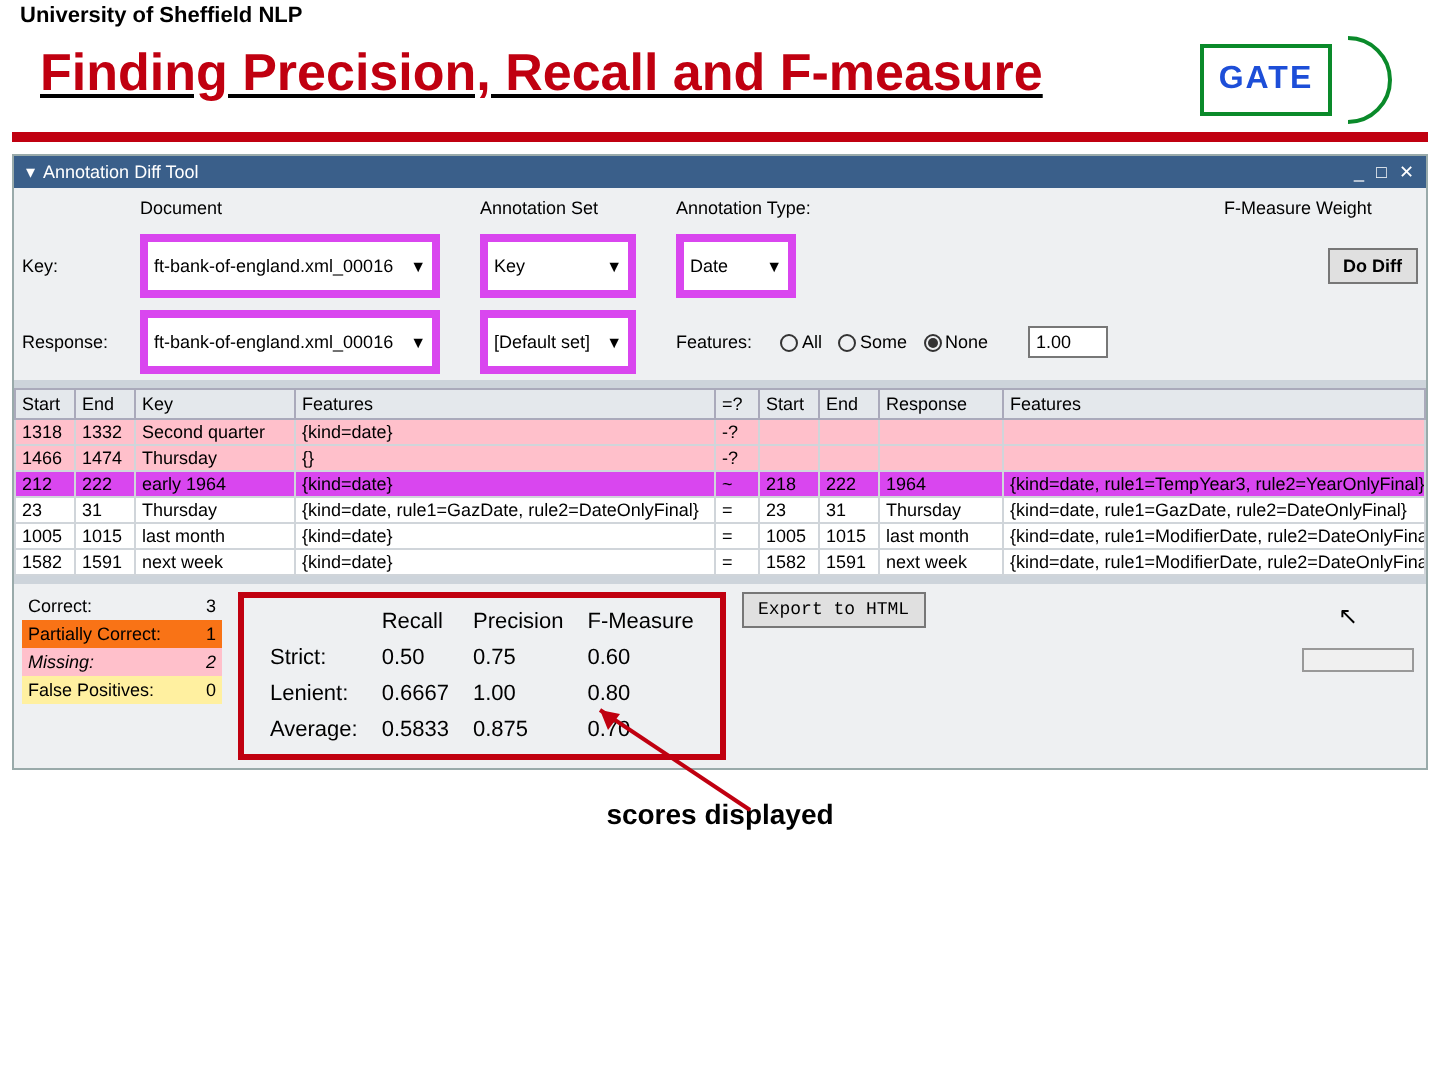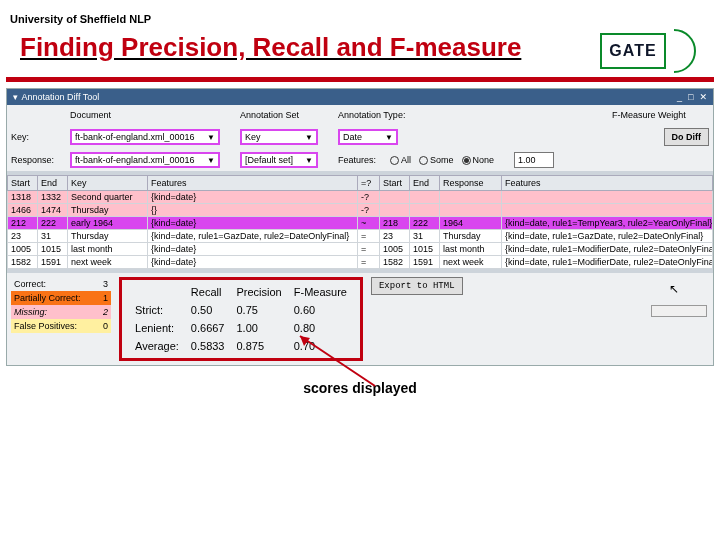--- a/index.html
+++ b/index.html
@@ -1,30 +1,30 @@
 <!DOCTYPE html>
 <html><head>
 <meta charset="utf-8">
 <style>
   * { box-sizing: border-box; }
   body { margin: 0; font-family: Arial, sans-serif; font-size: 10px; background: #fff; width: 720px; }
-  .header-affil { font-size: 11px; font-weight: bold; padding: 13px 10px 0; }
+  .header-affil { font-size: 11px; font-weight: bold; padding: 2px 10px 0; }
   .header-row { display: flex; justify-content: space-between; align-items: center; padding: 0 20px; text-decoration: underline; }
   .title { font-size: 26px; font-weight: bold; color: #c00010; line-height: 1.15; margin: 4px 0 10px; }
   .logo { width: 100px; height: 52px; position: relative; }
-  .logo-box { position: absolute; left: 0; top: 8px; width: 66px; height: 36px; border: 2px solid #0a8a2a; display: flex; align-items: center; justify-content: center; color: #0f172a; font-weight: bold; font-size: 16px; letter-spacing: 1px; }
+  .logo-box { position: absolute; left: 0; top: 8px; width: 66px; height: 36px; border: 2px solid #0a8a2a; display: flex; align-items: center; justify-content: center; color: #1d4ed8; font-weight: bold; font-size: 16px; letter-spacing: 1px; }
   .logo-arc { position: absolute; right: 4px; top: 4px; width: 44px; height: 44px; border: 2px solid #0a8a2a; border-radius: 50%; clip-path: inset(0 0 0 50%); }
   .red-bar { height: 5px; background: #c00010; margin: 0 6px 6px; }
   .tool { border: 1px solid #9aa; margin: 0 6px; background: #eef0f2; font-size: 9px; }
   .tool-title { background: #3a5f8a; color: #fff; padding: 3px 6px; display: flex; align-items: center; gap: 4px; }
   .tool-title .wctrls { margin-left: auto; display: flex; gap: 6px; }
   .conf-row { display: flex; align-items: center; padding: 3px 4px; gap: 4px; }
   .col-head { font-weight: normal; padding: 2px 0; }
   .lbl { width: 55px; }
-  .dd { background: #fff; border: 2px solid #d946ef; height: 16px; display: flex; align-items: center; padding: 0 3px; }
+  .dd { background: #fff; border: 4px solid #d946ef; height: 32px; display: flex; align-items: center; padding: 0 3px; }
   .dd .arrow { margin-left: auto; font-size: 8px; }
   .radios { display: flex; gap: 8px; align-items: center; }
   .radio { display: inline-flex; align-items: center; gap: 2px; }
   .radio .circ { width: 9px; height: 9px; border: 1px solid #333; border-radius: 50%; display: inline-flex; align-items: center; justify-content: center; }
   .radio .dot { width: 5px; height: 5px; background: #333; border-radius: 50%; }
   .btn { background: #e0e0e0; border: 1px solid #777; padding: 3px 7px; font-weight: bold; font-size: 9px; }
   .inp { background: #fff; border: 1px solid #777; height: 16px; padding: 0 3px; display: flex; align-items: center; }
   .sep { height: 4px; background: #cdd4db; }
   table.datagrid { width: 100%; border-collapse: collapse; background: #fff; table-layout: fixed; }
   .datagrid th { background: #e4e8ec; border: 1px solid #aab; padding: 2px 3px; font-weight: normal; font-size: 9px; text-align: left; }

